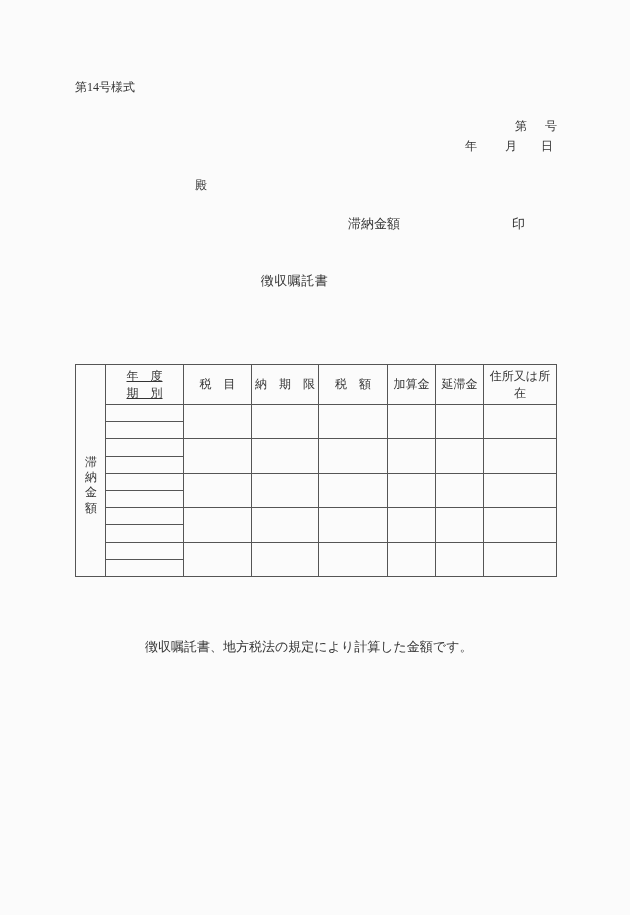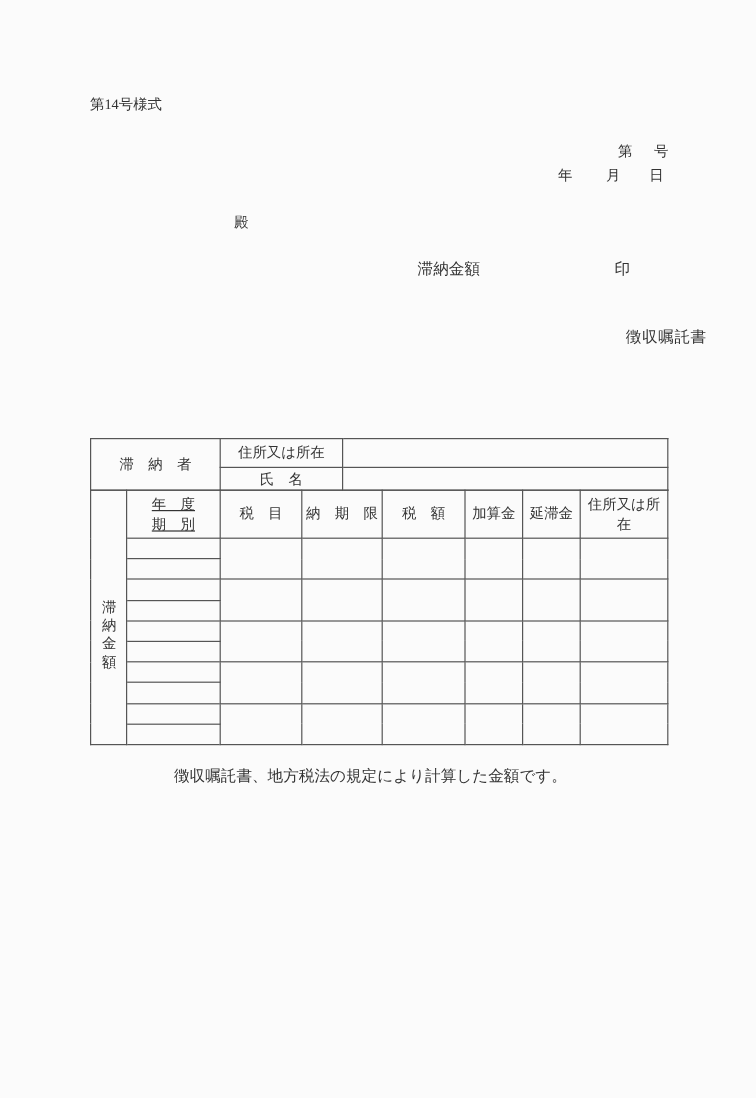--- a/index.html
+++ b/index.html
@@ -25,21 +25,21 @@
     position: absolute;
     font-size: 13px;
     line-height: 1.15;
     white-space: pre;
     color: #333;
   }
   .sz12 { font-size: 12px; }
   .title {
     left: 0;
     width: 589px;
-    text-align: right;
+    text-align: center;
     letter-spacing: 0.5px;
   }
   .tables {
     position: absolute;
     left: 75px;
     top: 365px;
     width: 481px;
   }
   table.tbl {
     border-collapse: collapse;
@@ -87,38 +87,20 @@
   <span class="t sz12" style="left:195px; top:179px;">殿</span>
 
   <span class="t" style="left:348px; top:217px;">滞納金額</span>
   <span class="t" style="left:512px; top:217px;">印</span>
 
   <div class="t title" style="top:274px;">徴収嘱託書</div>
 
 
   <div class="tables">
 
-    <table class="tbl sec-a">
-      <colgroup>
-        <col style="width:108px">
-          <col style="width:102px">
-          <col style="width:271px">
-      </colgroup>
-      <tbody>
-          <tr class="row-a1">
-        <td rowspan="2">滞　納　者</td>
-        <td>住所又は所在</td>
-        <td></td>
-      </tr>
-      <tr class="row-a2">
-        <td>氏　名</td>
-        <td></td>
-      </tr>
-    </tbody>
-      </table>
 
     <table class="tbl sec-b">
       <colgroup>
         <col style="width:30px">
           <col style="width:78px">
           <col style="width:68px">
           <col style="width:67px">
         <col style="width:69px">
           <col style="width:48px">
           <col style="width:48px">

